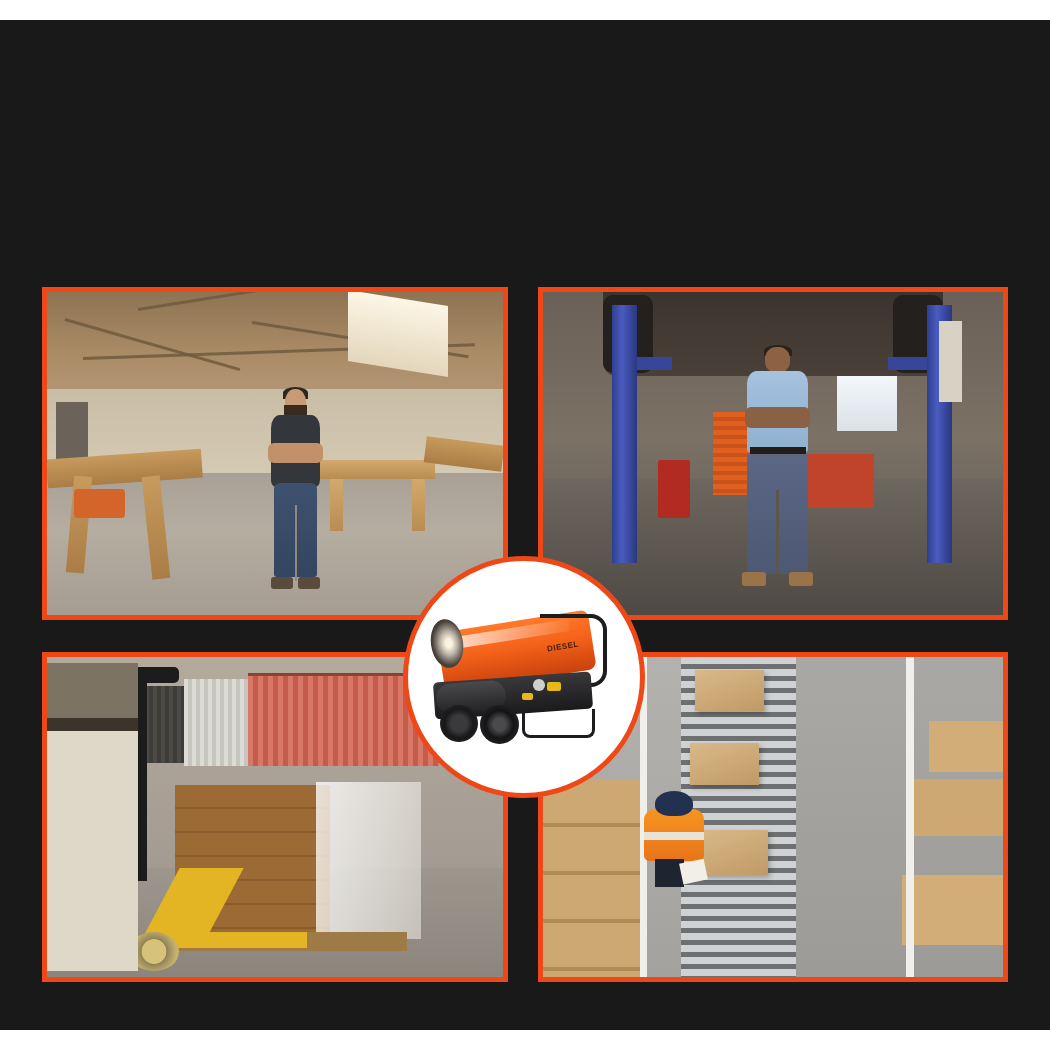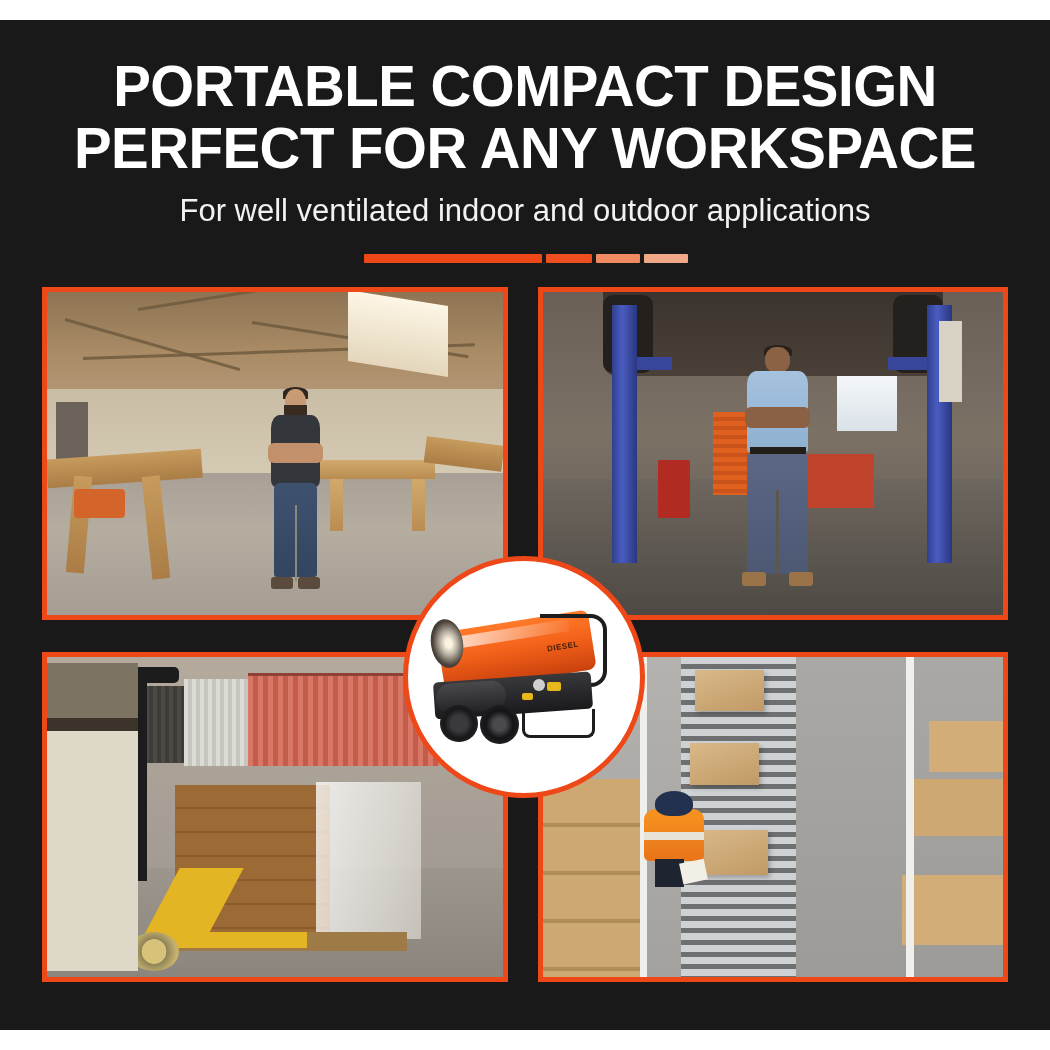--- a/index.html
+++ b/index.html
@@ -245,31 +245,20 @@
   .ht-bar{
     position:absolute;left:49%;top:64%;width:29%;height:11%;
     border:3px solid #1d1d1f;border-top:none;border-radius:0 0 8px 8px;
   }
 </style>
 </head>
 <body>
 
 <div class="banner">
 
-  <div class="head">
-    <div class="h-line h1">PORTABLE COMPACT DESIGN</div>
-    <div class="h-line h2">PERFECT FOR ANY WORKSPACE</div>
-    <div class="sub">For well ventilated indoor and outdoor applications</div>
-    <div class="divider">
-      <span class="seg seg-1" style="background:#ef4818"></span>
-      <span class="seg seg-2" style="background:#ef4f1f"></span>
-      <span class="seg seg-3" style="background:#ef8a61"></span>
-      <span class="seg seg-4" style="background:#f0a887"></span>
-    </div>
-  </div>
 
   <div class="grid">
 
     <div class="panel p-tl">
       <div class="photo">
         <div class="ws-sky"></div>
         <div class="ws-roof"></div>
         <div class="ws-truss" style="left:4%;top:8%;width:40%;transform:rotate(16deg);"></div>
         <div class="ws-truss" style="left:20%;top:5%;width:45%;transform:rotate(-9deg);"></div>
         <div class="ws-truss" style="left:45%;top:9%;width:48%;transform:rotate(9deg);"></div>

